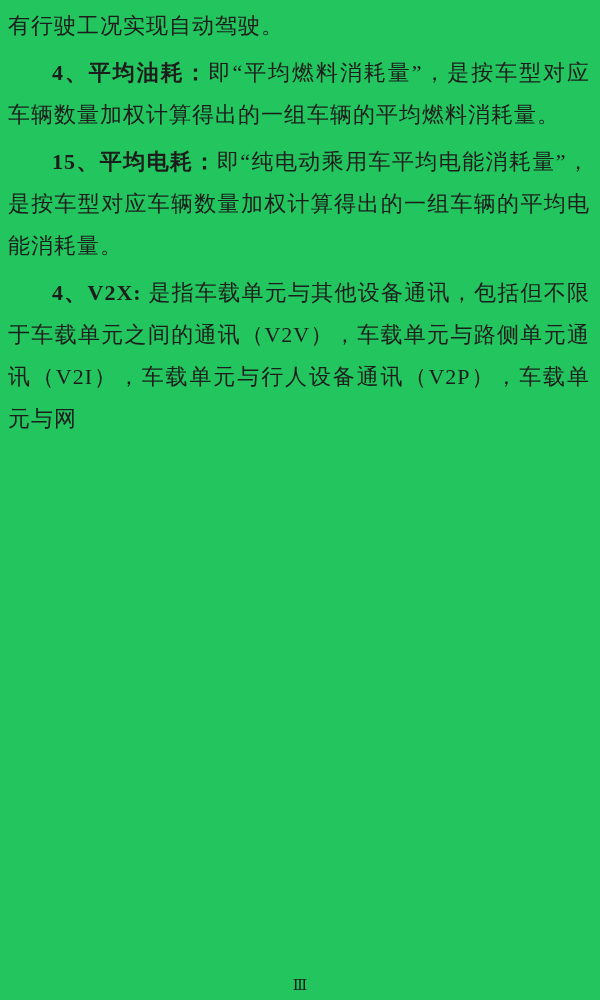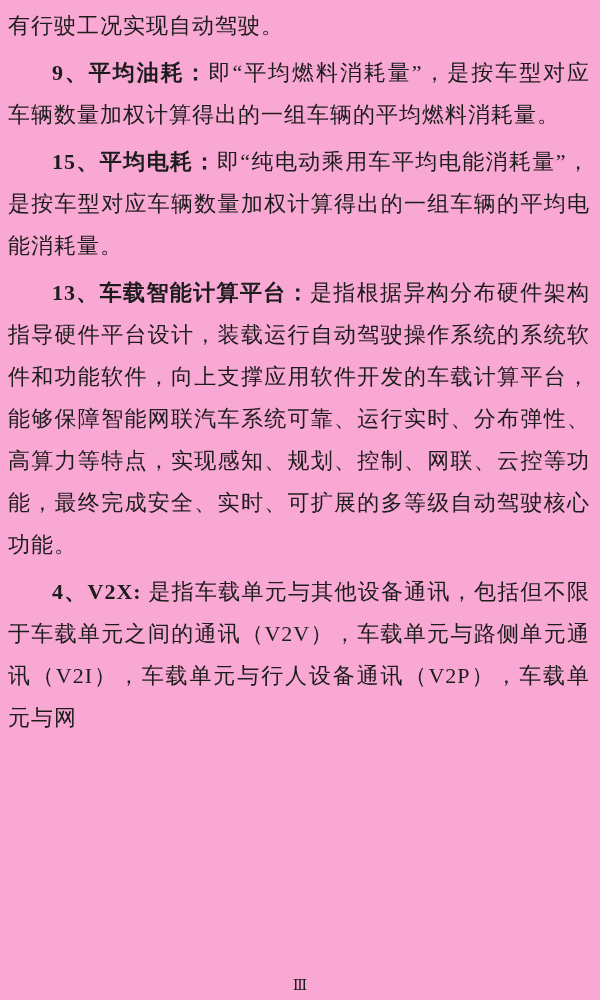--- a/index.html
+++ b/index.html
@@ -13,21 +13,21 @@
     color: #1c1c1c;
     font-family: "Liberation Serif", "DejaVu Serif", serif;
     overflow: hidden;
   }
   .page {
     position: relative;
     box-sizing: border-box;
     width: 600px;
     height: 1000px;
     padding: 5px 10px 0 8px;
-    background: #f9a8d4;
+    background: #22c55e;
   }
   .line, .para {
     margin: 0;
     font-size: 22px;
     line-height: 42px;
     letter-spacing: 1px;
     text-align: justify;
     text-justify: inter-ideograph;
     word-break: break-all;
   }
@@ -52,24 +52,23 @@
     color: #1c1c1c;
   }
 </style>
 </head>
 <body>
 
 <div class="page">
 
   <p class="line">有行驶工况实现自动驾驶。</p>
 
-  <p class="para"><b class="term-label">9、平均油耗：</b><span>即“平均燃料消耗量”，是按车型对应车辆数量加权计算得出的一组车辆的平均燃料消耗量。</span></p>
+  <p class="para"><b class="term-label">4、平均油耗：</b><span>即“平均燃料消耗量”，是按车型对应车辆数量加权计算得出的一组车辆的平均燃料消耗量。</span></p>
 
   <p class="para"><b class="term-label">15、平均电耗：</b><span>即“纯电动乘用车平均电能消耗量”，是按车型对应车辆数量加权计算得出的一组车辆的平均电能消耗量。</span></p>
 
 
-  <p class="para"><b class="term-label">13、车载智能计算平台：</b><span>是指根据异构分布硬件架构指导硬件平台设计，装载运行自动驾驶操作系统的系统软件和功能软件，向上支撑应用软件开发的车载计算平台，能够保障智能网联汽车系统可靠、运行实时、分布弹性、高算力等特点，实现感知、规划、控制、网联、云控等功能，最终完成安全、实时、可扩展的多等级自动驾驶核心功能。</span></p>
 
   <p class="para"><b class="term-label">4、V2X:</b><span> 是指车载单元与其他设备通讯，包括但不限于车载单元之间的通讯（V2V），车载单元与路侧单元通讯（V2I），车载单元与行人设备通讯（V2P），车载单元与网</span></p>
 
   <div class="footer">Ⅲ</div>
 
 </div>
 
 </body></html>

